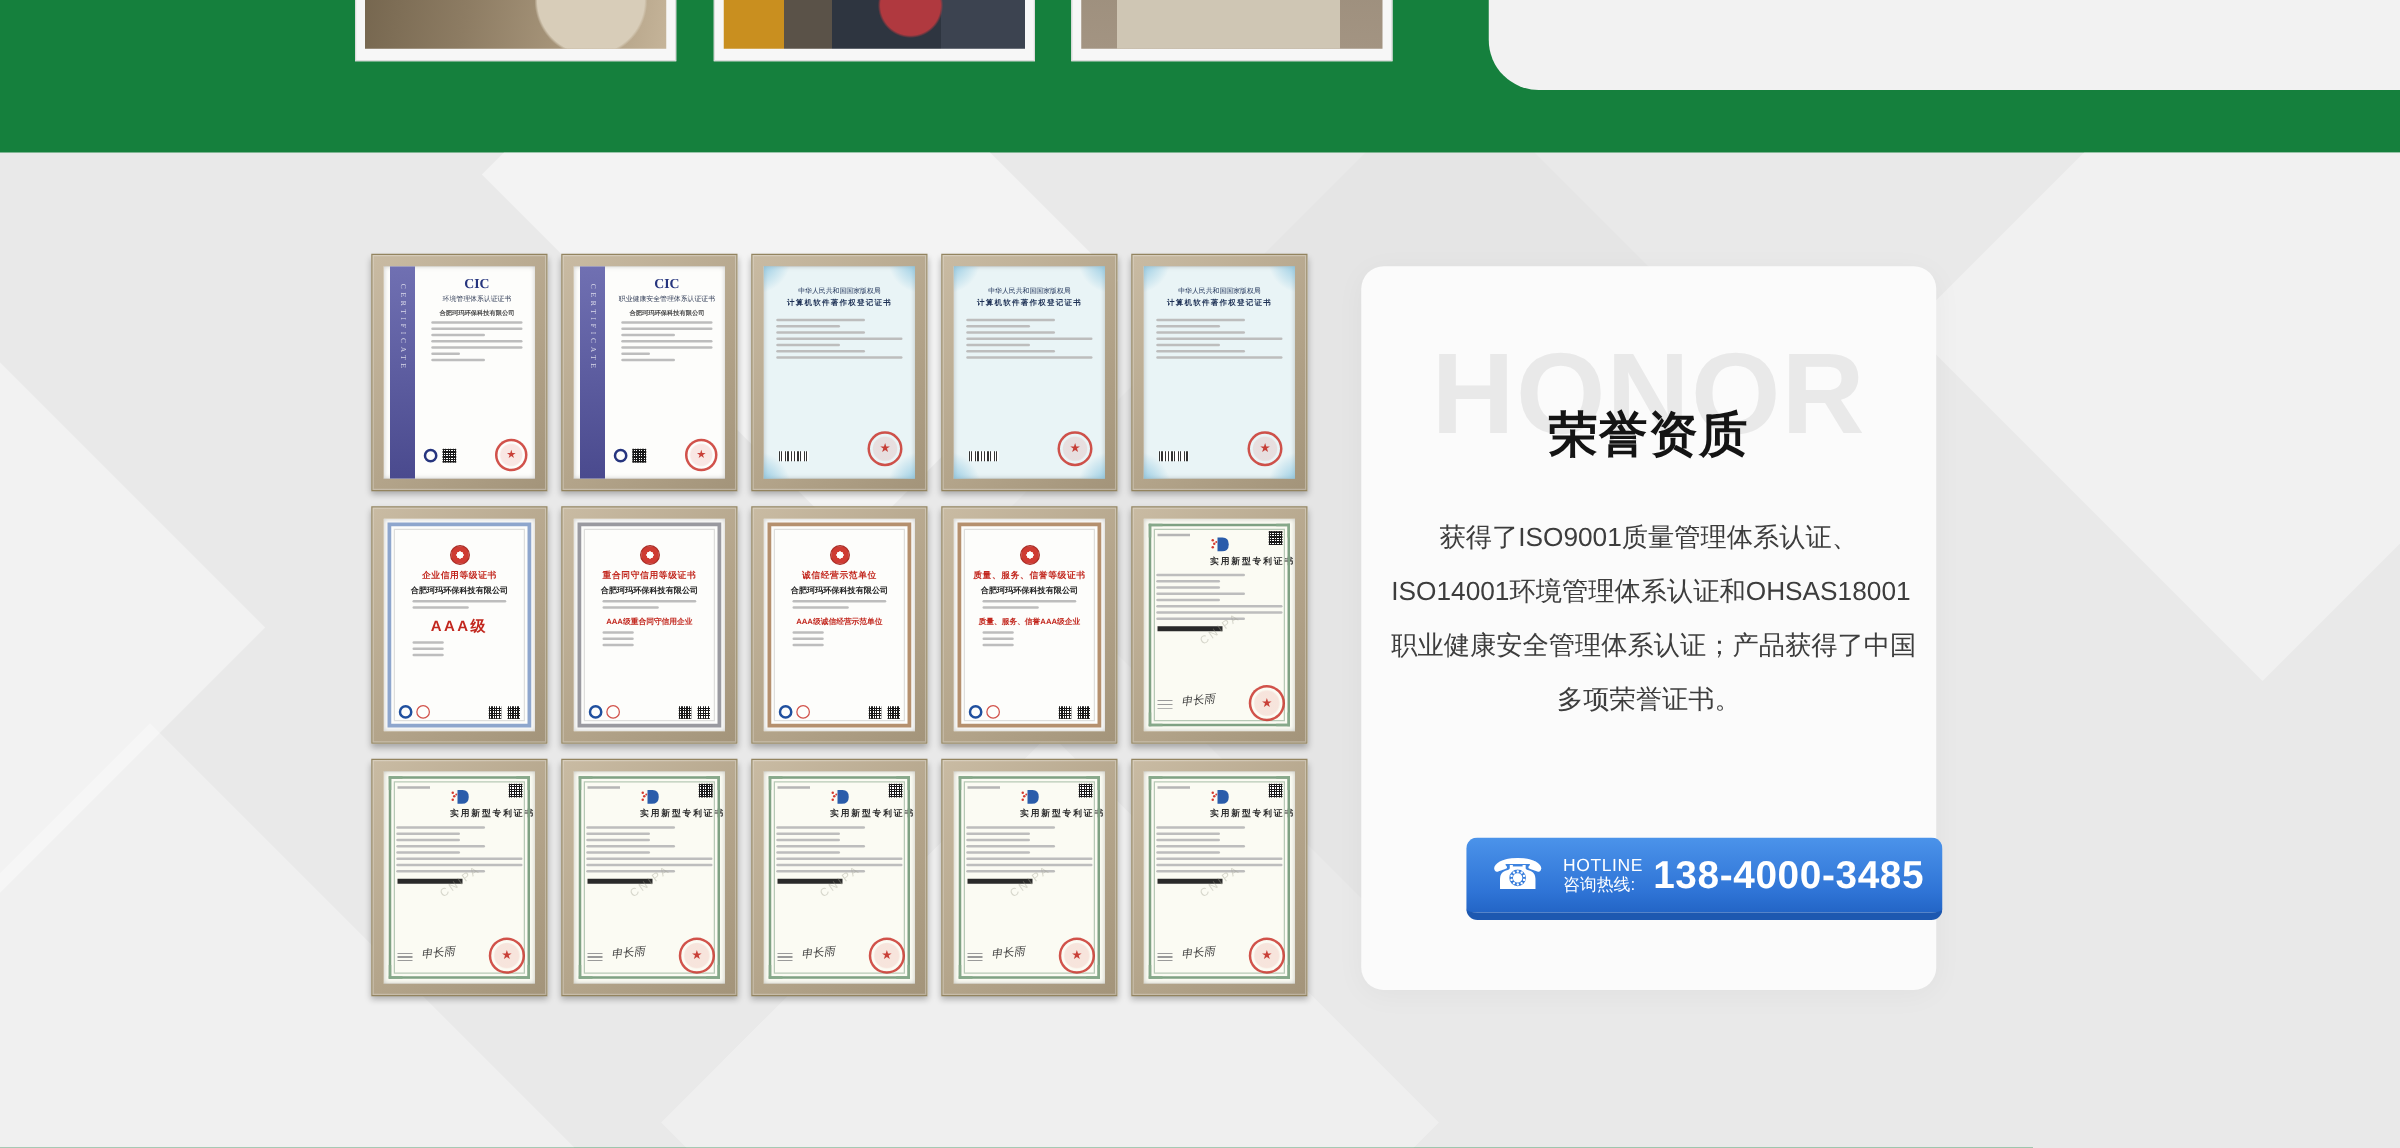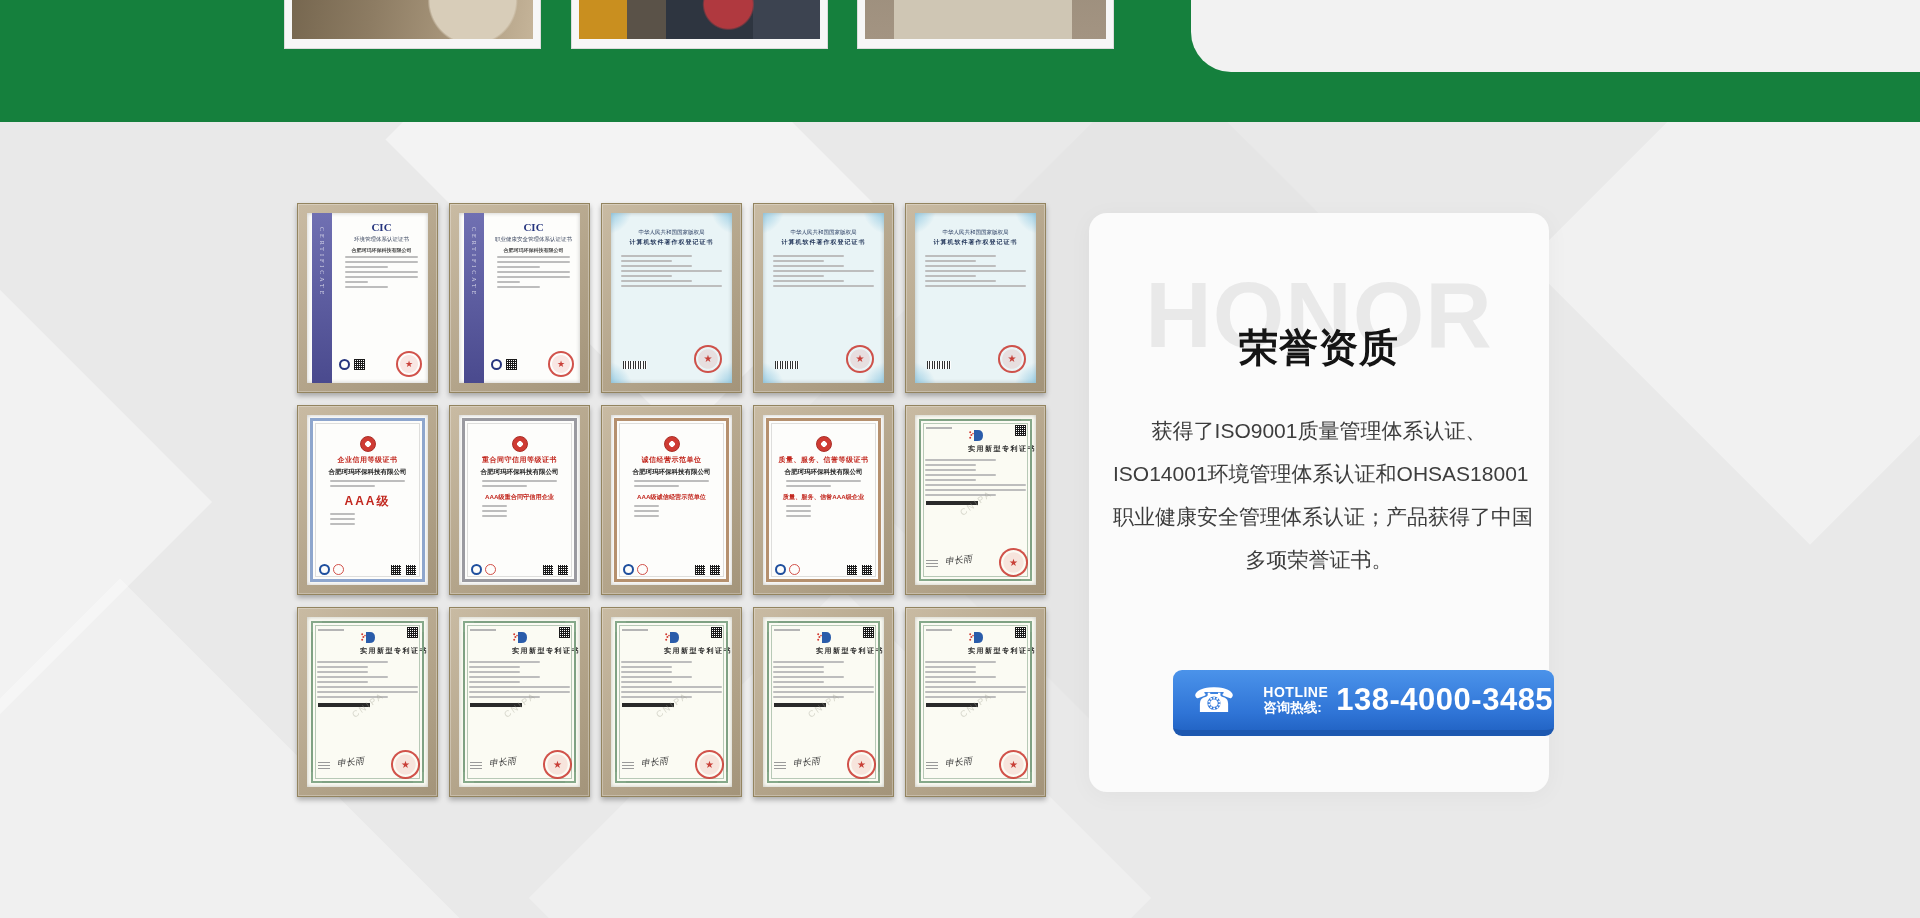--- a/index.html
+++ b/index.html
@@ -136,21 +136,21 @@
   .honor-title{position:absolute;top:108px;left:0;width:100%;text-align:center;
     font-size:39px;font-weight:bold;color:#141414;letter-spacing:1px;}
   .honor-paragraph{position:absolute;top:196px;left:24px;right:24px;text-align:center;
     font-size:21px;color:#3d3d3d;}
   .honor-paragraph div{line-height:43px;white-space:nowrap;}
   .hotline-btn{position:absolute;left:84px;top:457px;width:361px;height:60px;box-sizing:content-box;
     border:none;border-radius:9px;cursor:pointer;
     background:linear-gradient(180deg,#4b93ea 0%,#2f74d6 72%,#2365c6 100%);
     border-bottom:6px solid #1d58b0;display:flex;align-items:center;padding:0 0 0 20px;color:#fff;text-align:left;}
   .hotline-icon{font-size:34px;line-height:1;color:#fff;font-family:"DejaVu Sans",sans-serif;}
-  .hotline-labels{margin-left:28px;display:flex;flex-direction:column;line-height:1.15;font-weight:bold;}
+  .hotline-labels{margin-left:15px;display:flex;flex-direction:column;line-height:1.15;}
   .hotline-en{font-size:14px;letter-spacing:.5px;}
   .hotline-zh{font-size:13.5px;}
   .hotline-number{margin-left:8px;font-size:31px;font-weight:bold;letter-spacing:.5px;}
 </style>
 </head>
 <body>
 
 <div class="page">
 
   <div class="photo-card" style="left:284px">

